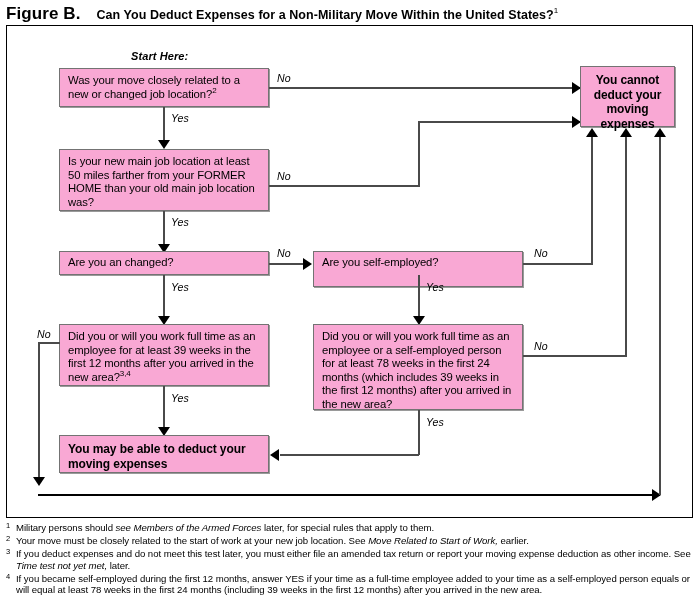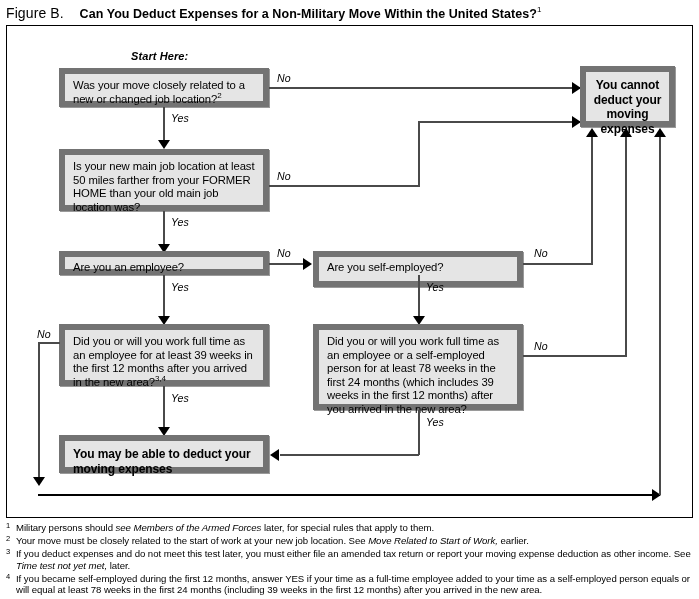--- a/index.html
+++ b/index.html
@@ -11,42 +11,42 @@
     overflow:hidden;
   }
   #root{position:relative;width:699px;height:599px;}
 
   
   .title-row{
     position:absolute;left:6px;top:4px;width:690px;height:20px;
     white-space:nowrap;
   }
   .title-fig{
-    font-size:14px;font-weight:400;letter-spacing:0.1px;text-align:center;
+    font-size:17px;font-weight:700;letter-spacing:0.1px;text-align:center;
   }
   .title-main{
     font-size:12.5px;font-weight:bold;letter-spacing:0.05px;
   }
   .sup{font-size:8px;vertical-align:super;line-height:0;}
 
   
   .chart-frame{
     position:absolute;left:6px;top:25px;
     width:687px;height:493px;
     border:1px solid #000;
     box-sizing:border-box;
     background:#fff;
   }
 
   
   .box{
     position:absolute;
     box-sizing:border-box;
-    border:6px solid #737373;
-    background:#e5e5e5;
+    border:1px solid #737373;
+    background:#f9a8d4;
     box-shadow:1px 1px 0 0 #9a9a9a;
     font-size:11.3px;
     line-height:13.6px;
     padding:5px 7px 4px 8px;
     letter-spacing:-0.1px;
   }
   .box.q{ text-align:left; }
   .box.term{
     font-weight:bold;
     font-size:12px;
@@ -147,21 +147,21 @@
   <div class="ln lnv" style="left:418px;top:122px;height:64px;"></div>
   <div class="ln lnh" style="left:418px;top:121px;width:162px;"></div>
   <div class="ar ar-right" style="left:572px;top:116px;"></div>
   <div class="lbl" style="left:277px;top:170px;">No</div>
 
   <div class="ln lnv" style="left:163px;top:211px;height:38px;"></div>
   <div class="ar ar-down" style="left:158px;top:244px;"></div>
   <div class="lbl" style="left:171px;top:216px;">Yes</div>
 
   <div class="box q" style="left:59px;top:251px;width:210px;height:24px;padding-top:4px;">
-    <span>Are you an employee?</span>
+    <span>Are you an changed?</span>
   </div>
 
   <div class="ln lnh" style="left:269px;top:263px;width:37px;"></div>
   <div class="ar ar-right" style="left:303px;top:258px;"></div>
   <div class="lbl" style="left:277px;top:247px;">No</div>
 
   <div class="ln lnv" style="left:163px;top:275px;height:46px;"></div>
   <div class="ar ar-down" style="left:158px;top:316px;"></div>
   <div class="lbl" style="left:171px;top:281px;">Yes</div>
 

